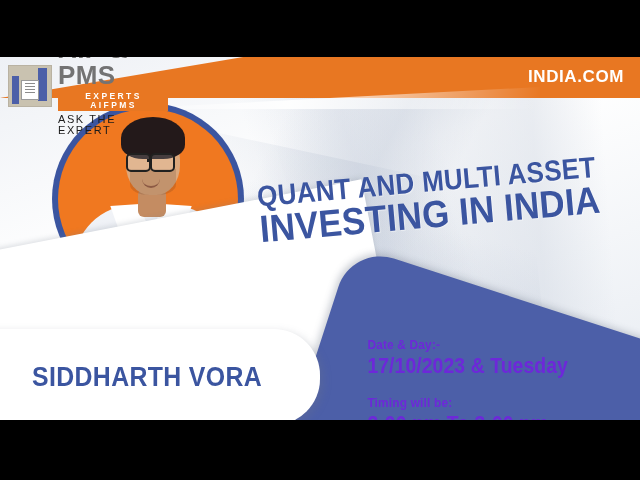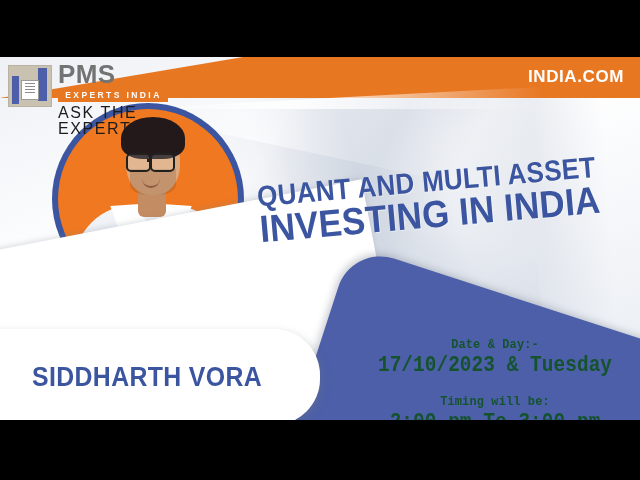--- a/index.html
+++ b/index.html
@@ -133,21 +133,21 @@
     font-size: 26px; font-weight: bold; color: #737373;
     letter-spacing: 0.4px; font-family: "Liberation Sans", sans-serif;
   }
   .logo-sub {
     margin-top: 2px;
     background: #E87722; color: #ffffff;
     font-size: 8.5px; font-weight: bold; letter-spacing: 2.4px;
     padding: 2px 2px 2px 3px; text-align: center;
   }
   .logo-tag {
-    margin-top: 3px; font-size: 16px; color: #1b1b1b;
+    margin-top: 3px; font-size: 11px; color: #1b1b1b;
     letter-spacing: 1.6px; font-family: "Liberation Sans", sans-serif;
   }
 
   
   .photo-wrap {
     position: absolute;
     left: 58px; top: 40px;
     width: 190px; height: 205px;
     z-index: 4;
   }
@@ -270,25 +270,25 @@
     transform: rotate(18deg);
     transform-origin: top left;
     z-index: 6;
     box-shadow: -3px -2px 7px rgba(90,98,118,0.30);
   }
   .blue-content {
     position: absolute;
     left: 350px; top: 222px;
     width: 290px; height: 198px;
     z-index: 8;
-    text-align: center;
-    color: #14532d;
+    text-align: left;
+    color: #6d28d9;
     padding-top: 58px;
     box-sizing: border-box;
-    font-family: Liberation Mono, monospace;
+    font-family: Liberation Sans, sans-serif;
   }
   .lbl {
     font-size: 13.5px;
     font-weight: bold;
     letter-spacing: 0.2px;
     transform: scaleX(0.88);
   }
   .val {
     font-size: 22px;
     font-weight: bold;
@@ -350,21 +350,21 @@
         <span class="bar-right"></span>
         <span class="ledger">
             <i></i>
             <i></i>
             <i></i>
             <i></i>
           </span>
       </div>
       <div class="logo-text">
         <span class="logo-title">AIF &amp; PMS</span>
-        <span class="logo-sub">EXPERTS INDIA</span>
+        <span class="logo-sub">EXPERTS AIFPMS</span>
         <span class="logo-tag">ASK THE EXPERT</span>
       </div>
     </div>
 
     <div class="photo-wrap">
       <div class="circle-ring"></div>
       <div class="person">
         <div class="p-body"></div>
         <div class="p-collar-l"></div>
         <div class="p-collar-r"></div>

